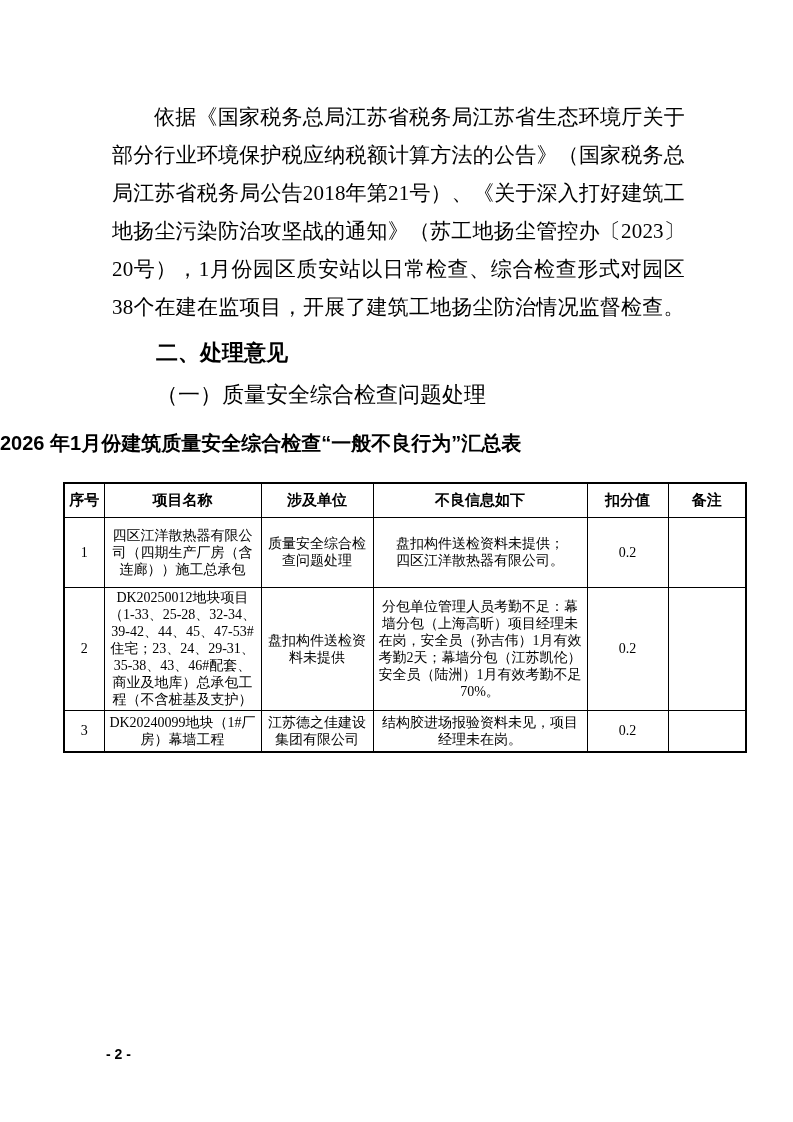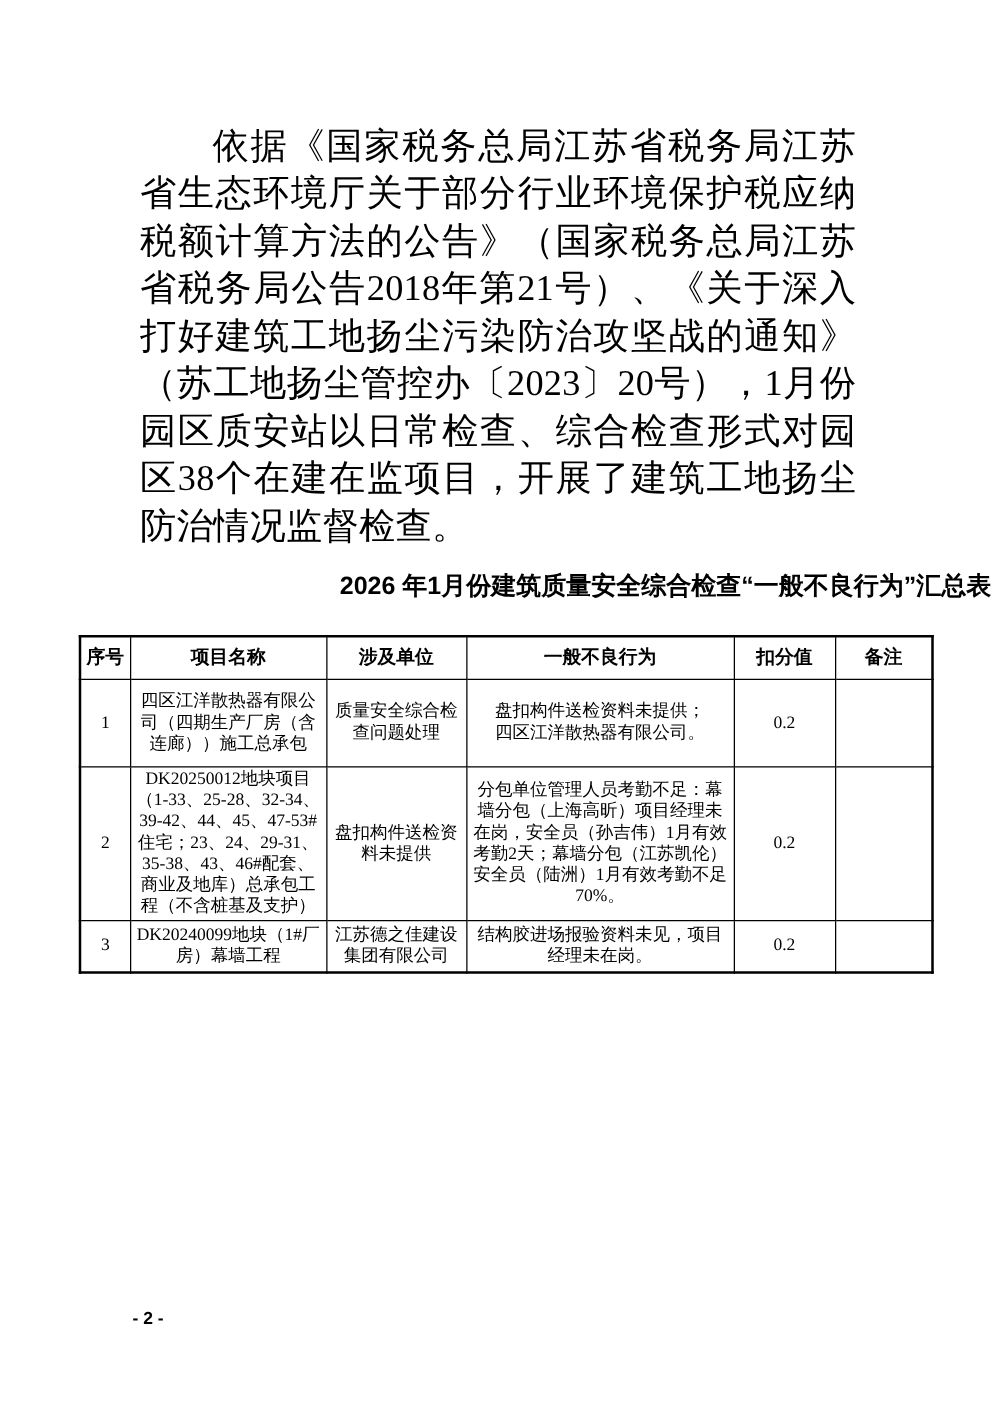--- a/index.html
+++ b/index.html
@@ -22,21 +22,21 @@
   }
   .content {
     position: absolute;
     top: 98px;
     left: 0;
     width: 793px;
   }
   .para {
     margin: 0 0 0 112px;
     width: 573px;
-    font-size: 29px;
+    font-size: 21px;
     line-height: 38px;
     text-indent: 2em;
     text-align: justify;
     text-justify: inter-ideograph;
     letter-spacing: 0.2px;
   }
   .para.item { margin-top: 6px; }
   .h1 {
     margin: 8px 0 0 112px;
     width: 573px;
@@ -49,21 +49,21 @@
   .h2 {
     margin: 4px 0 0 112px;
     width: 573px;
     font-size: 22px;
     line-height: 38px;
     text-indent: 2em;
   }
   .table-title {
     margin-top: 14px;
     width: 793px;
-    text-align: right;
+    text-align: left;
     font-family: "Liberation Sans", "DejaVu Sans", sans-serif;
     font-weight: bold;
     font-size: 20px;
     line-height: 30px;
   }
   table.summary {
     margin: 24px 0 0 63px;
     width: 682px;
     border-collapse: collapse;
     table-layout: fixed;
@@ -97,41 +97,43 @@
   }
 </style>
 </head>
 <body>
 
 <div class="page">
   <div class="content">
 
     <p class="para">依据《国家税务总局江苏省税务局江苏省生态环境厅关于部分行业环境保护税应纳税额计算方法的公告》（国家税务总局江苏省税务局公告2018年第21号）、《关于深入打好建筑工地扬尘污染防治攻坚战的通知》（苏工地扬尘管控办〔2023〕20号），1月份园区质安站以日常检查、综合检查形式对园区38个在建在监项目，开展了建筑工地扬尘防治情况监督检查。</p>
 
+    <p class="h1">二、处理意见</p>
 
+    <p class="h2">（一）质量安全综合检查问题处理</p>
 
 
 
     <div class="table-title">2026 年1月份建筑质量安全综合检查“一般不良行为”汇总表</div>
 
     <table class="summary">
       <colgroup>
         <col style="width:40px">
         <col style="width:157px">
         <col style="width:112px">
         <col style="width:214px">
         <col style="width:81px">
         <col style="width:78px">
       </colgroup>
       <thead>
         <tr class="hdr">
           <th>序号</th>
           <th>项目名称</th>
           <th>涉及单位</th>
-          <th>一般不良行为</th>
+          <th>不良信息如下</th>
           <th>扣分值</th>
           <th>备注</th>
         </tr>
       </thead>
       <tbody>
         <tr class="r1">
           <td>1</td>
           <td>四区江洋散热器有限公司（四期生产厂房（含连廊））施工总承包</td>
           <td>质量安全综合检查问题处理</td>
           <td>盘扣构件送检资料未提供；

